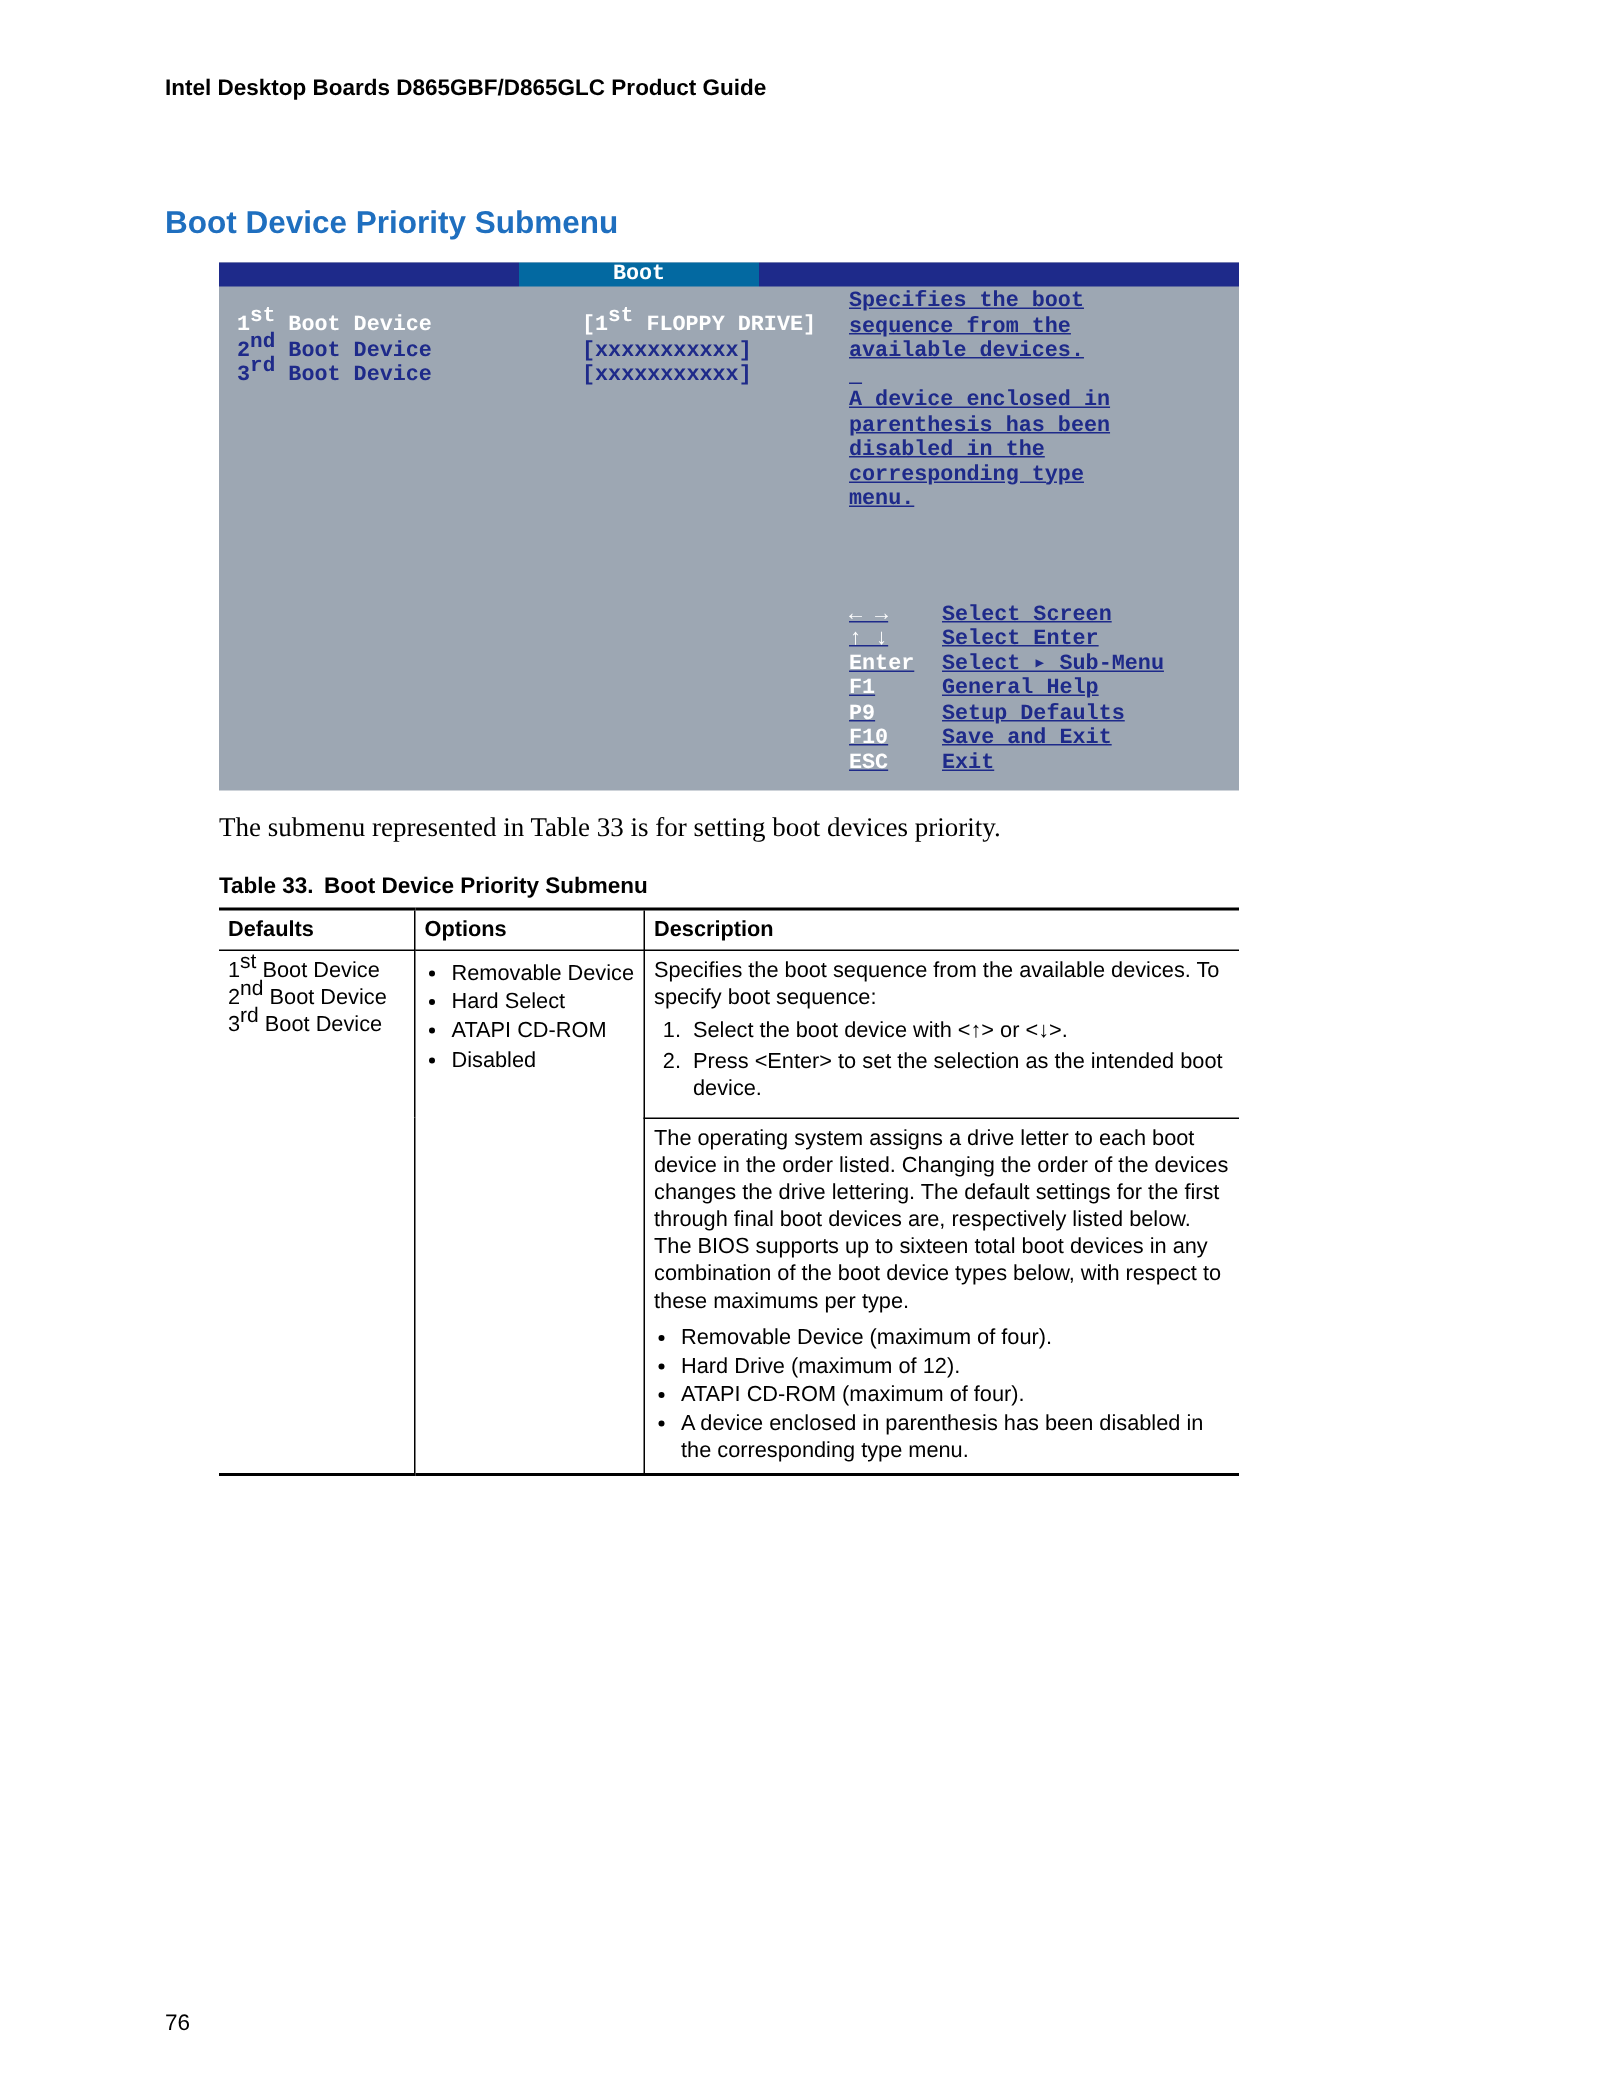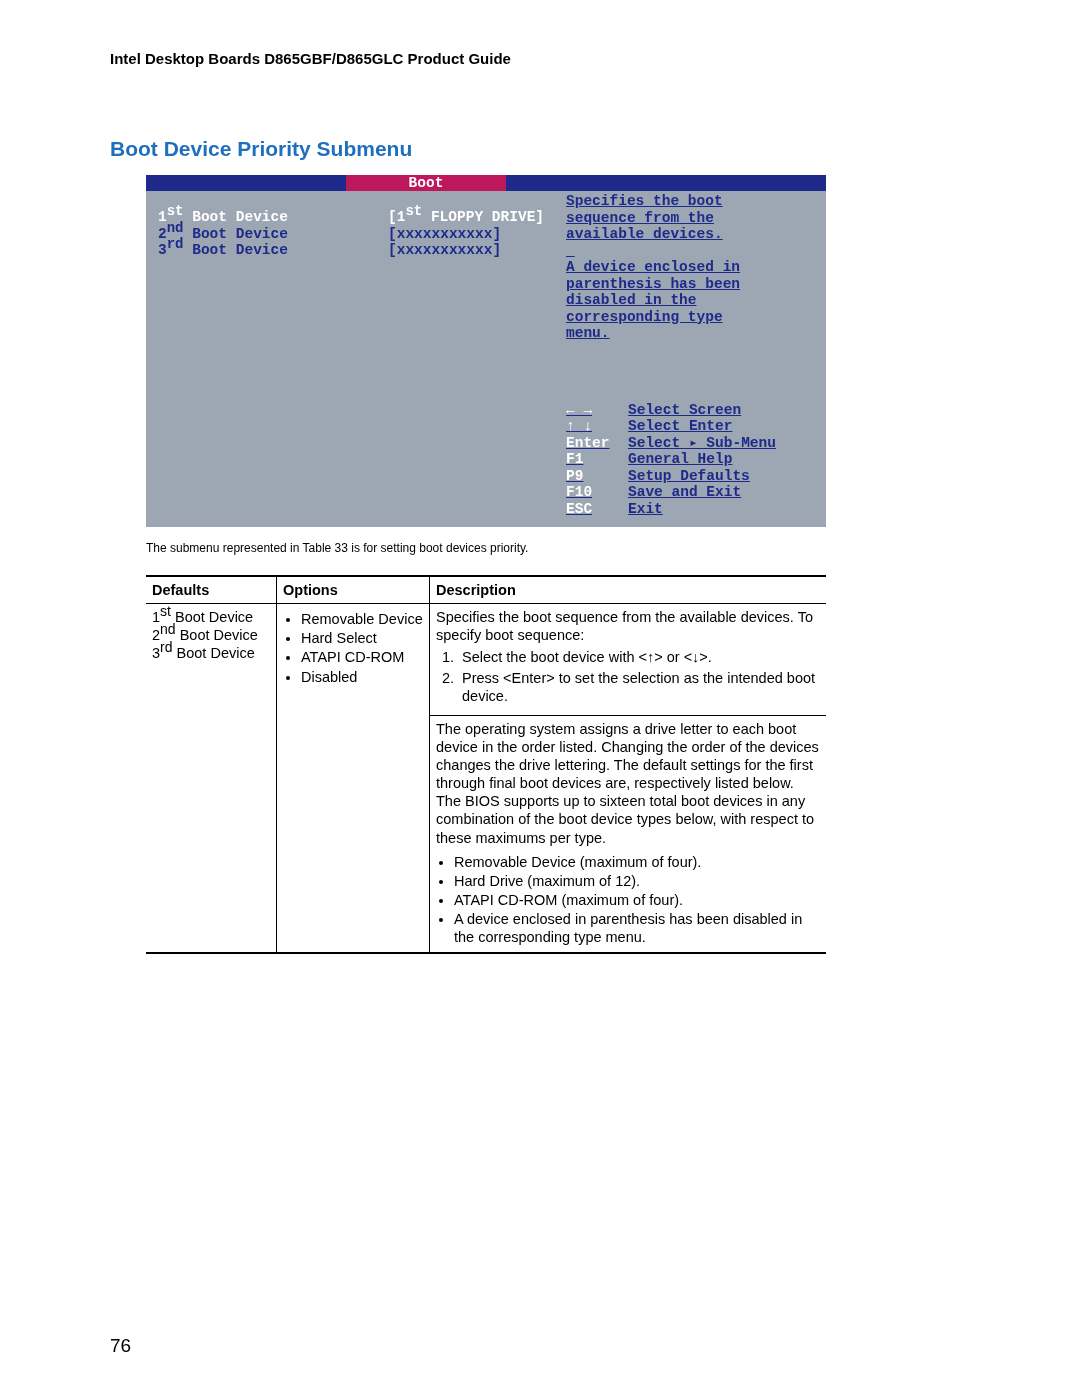--- a/index.html
+++ b/index.html
@@ -43,21 +43,21 @@
   .bios-top {
     display: flex;
   }
   .bios-tab {
     background: #1e2a8a;
     color: #9da7b3;
     flex: 0 0 200px;
     height: 16px;
   }
   .bios-tab-label {
-    background: #be185d;
+    background: #0369a1;
     color: #fff;
     flex: 0 0 160px;
     text-align: center;
     height: 16px;
   }
   .bios-tab-right {
     background: #1e2a8a;
     flex: 1;
     height: 16px;
   }
@@ -85,22 +85,22 @@
   .help-nav {
     margin-top: 60px;
   }
   .help-nav .row {
     display: flex;
   }
   .help-nav .k { flex: 0 0 62px; color:#fff; }
   .help-nav .d { flex: 1; }
 
   .body-text {
-    font-family: Liberation Sans, sans-serif;
-    font-size: 12px;
+    font-family: Liberation Serif, serif;
+    font-size: 18px;
     margin: 14px 0 20px 36px;
   }
   .table-caption {
     font-weight: bold;
     font-size: 15px;
     margin: 0 0 6px 36px;
   }
   .tnum { display:inline-block; width:70px;}
   table.feat {
     border-collapse: collapse;
@@ -133,21 +133,21 @@
   ul.dot li { margin: 1px 0; }
   ol.num {
     padding-left: 22px;
     margin: 4px 0 6px 0;
   }
   ol.num li { margin: 2px 0; padding-left:4px;}
   .page-num {
     position: absolute;
     bottom: 40px;
     left: 110px;
-    font-size: 19px;
+    font-size: 15px;
     text-align: center;
   }
 </style>
 </head>
 <body>
 
 <div class="page">
   <div class="doc-title">Intel Desktop Boards D865GBF/D865GLC Product Guide</div>
 
   <div class="section-heading">Boot Device Priority Submenu</div>
@@ -212,20 +212,23 @@
               <span class="k">ESC</span>
               <span class="d">Exit</span>
             </div>
         </div>
       </div>
     </div>
   </div>
 
   <div class="body-text">The submenu represented in Table 33 is for setting boot devices priority.</div>
 
+  <div class="table-caption">
+    <span class="tnum">Table 33.</span><span>Boot Device Priority Submenu</span>
+  </div>
 
   <table class="feat">
     <thead>
       <tr>
         <th class="col-feat">Defaults</th>
         <th class="col-opt">Options</th>
         <th>Description</th>
       </tr>
     </thead>
     <tbody>

